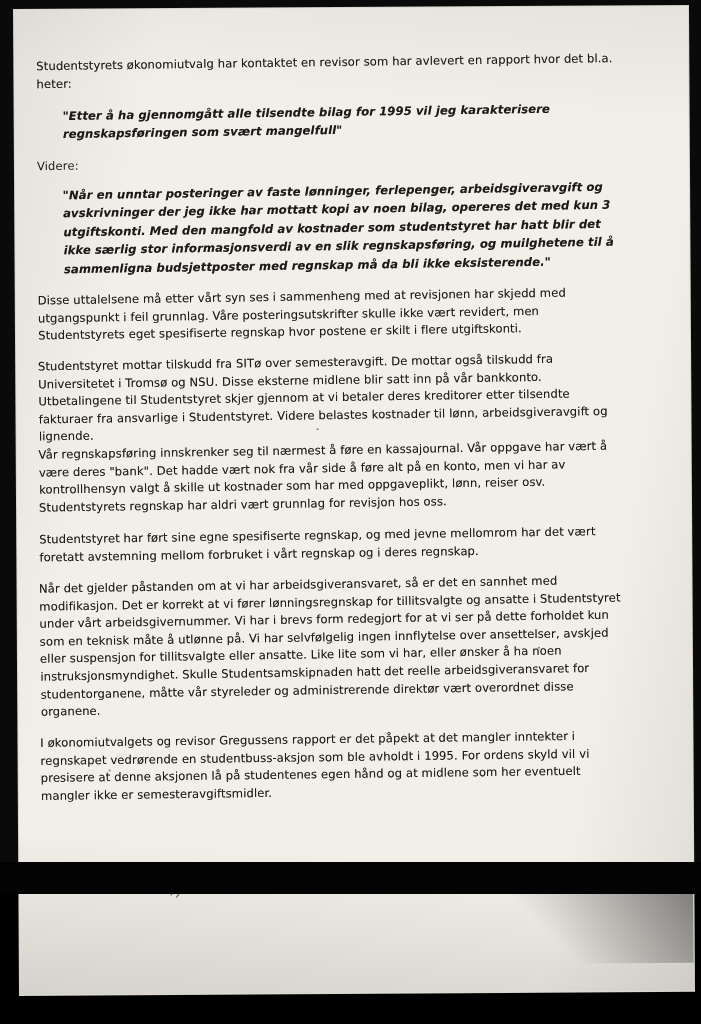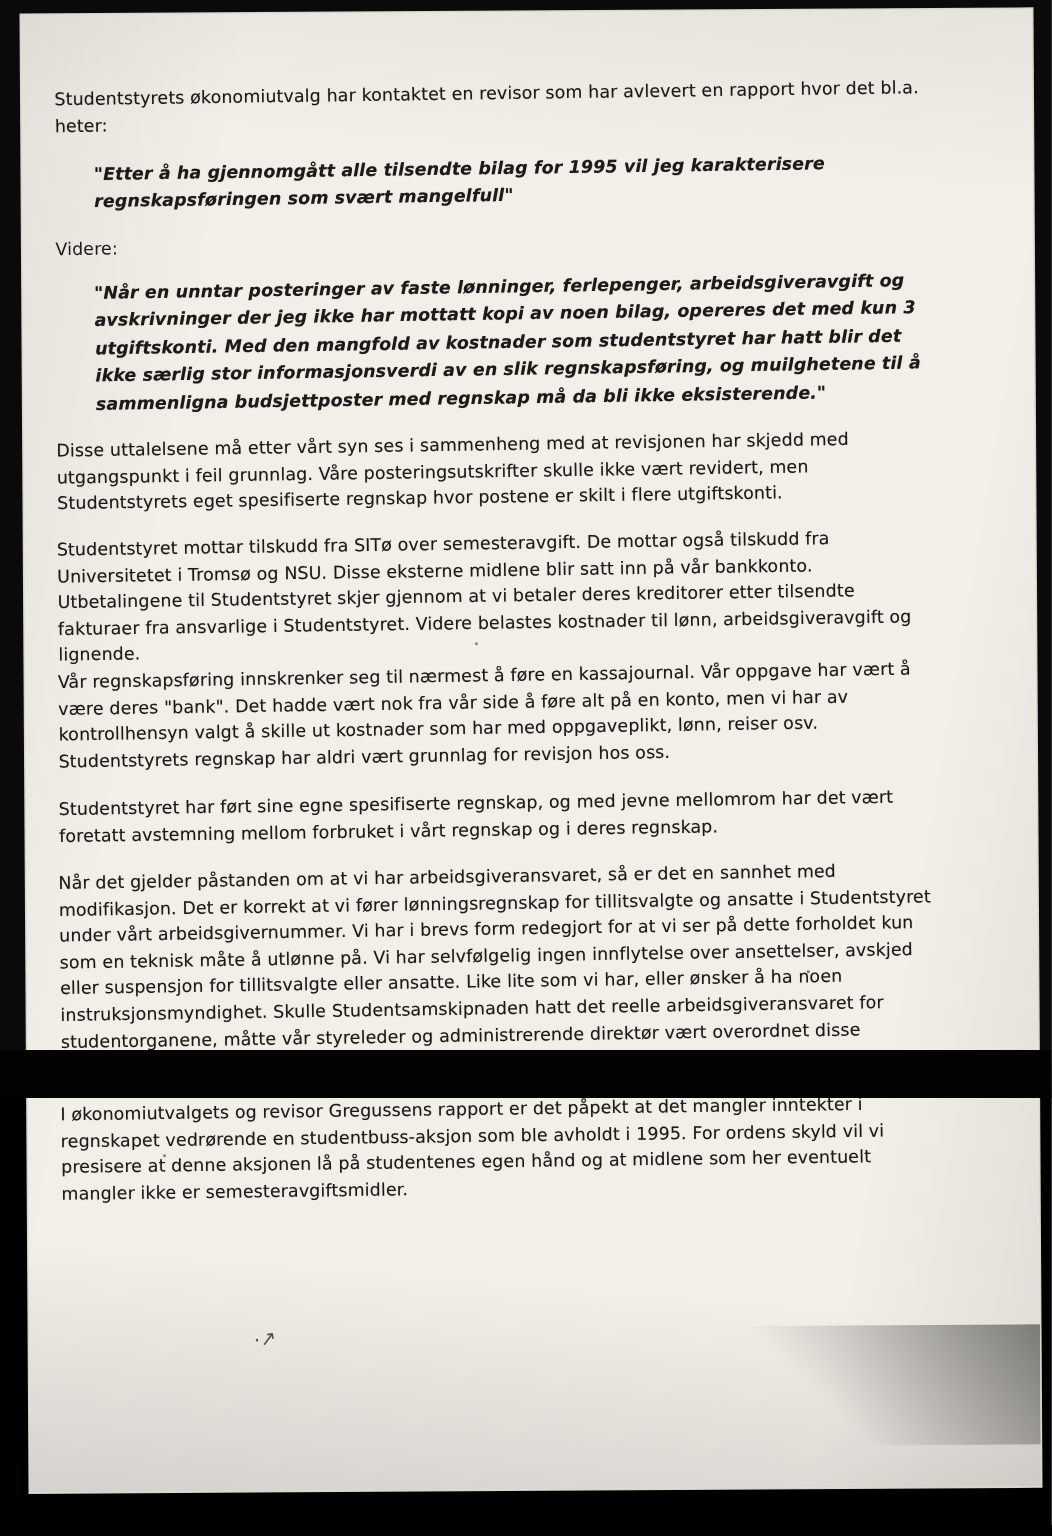--- a/index.html
+++ b/index.html
@@ -9,21 +9,21 @@
   }
   body {
     width: 701px;
     height: 1024px;
     overflow: hidden;
     font-family: "DejaVu Sans", sans-serif;
   }
   .page {
     position: relative;
     width: 701px;
-    height: 732px;
+    height: 894px;
     background: #0a0a0a;
   }
   
   .sheet {
     position: absolute;
     left: 14px;
     top: 10px;
     width: 674px;
     height: 985px;
     background: #f2efe9;

